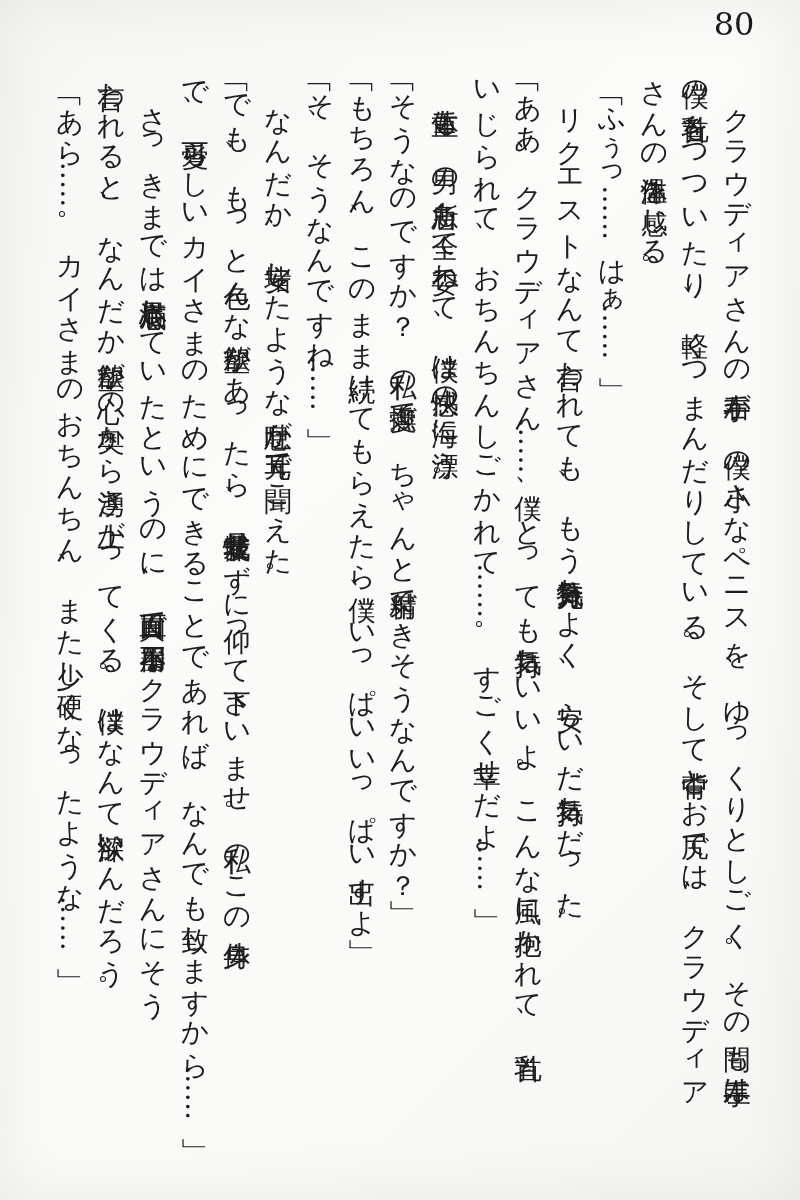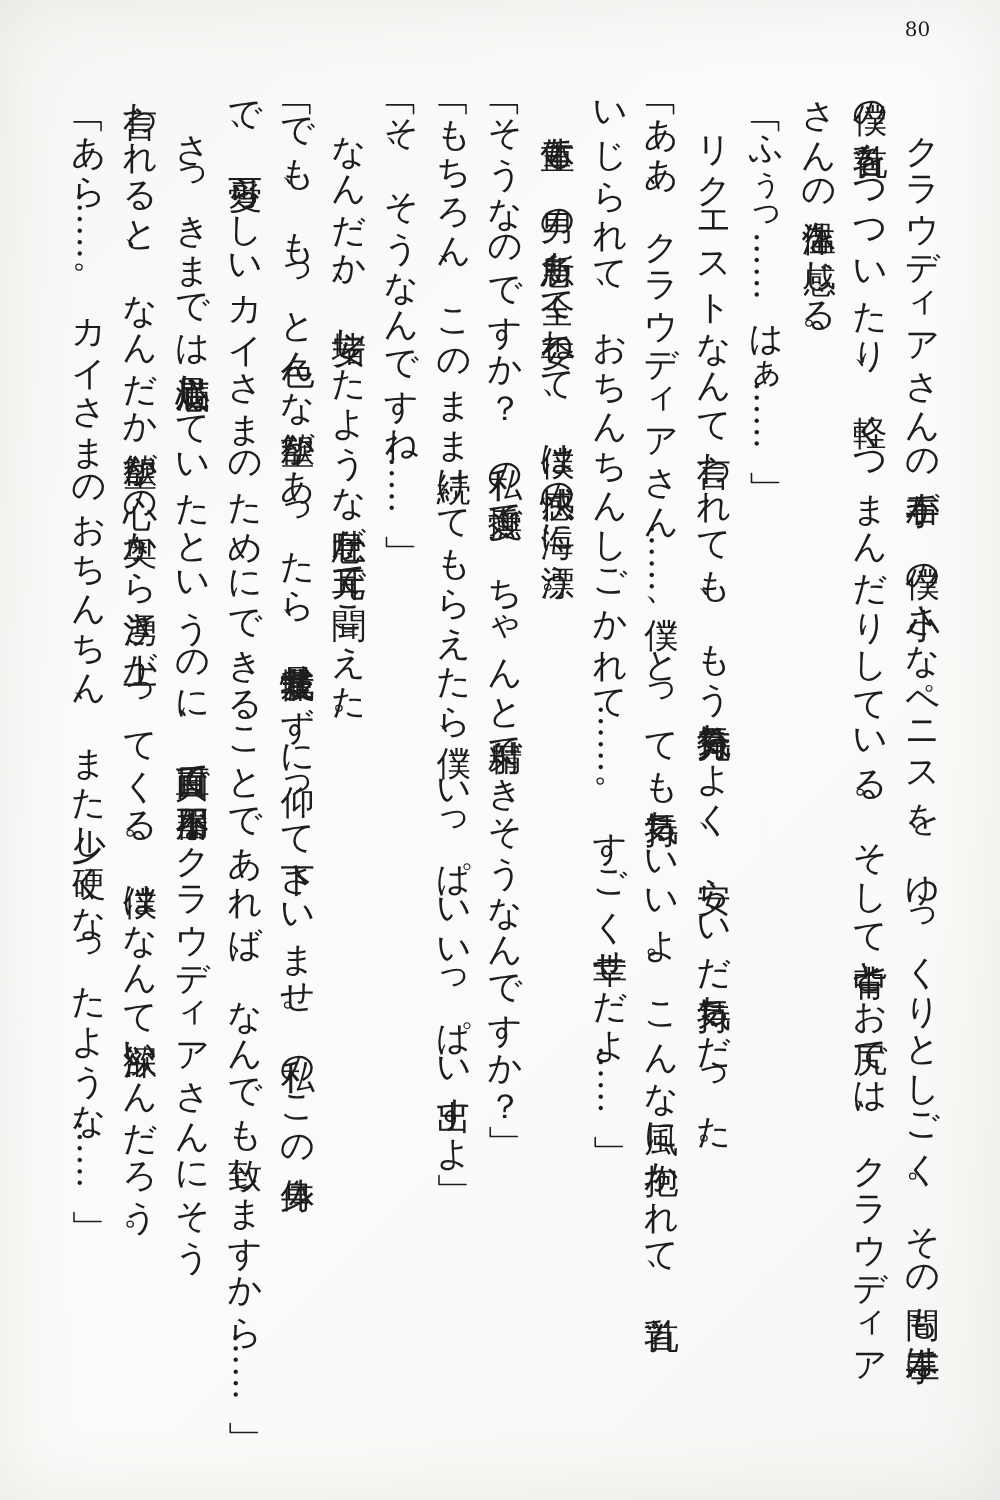--- a/index.html
+++ b/index.html
@@ -18,21 +18,21 @@
     position: absolute;
     inset: 0;
     box-shadow: inset 0 0 60px rgba(120,120,115,0.12);
   }
   .page-number {
     position: absolute;
     left: 712px;
     top: 10px;
     width: 44px;
     text-align: center;
-    font-size: 16px;
+    font-size: 32px;
     line-height: 28px;
     color: #1a1a1a;
   }
   .col {
     position: absolute;
     writing-mode: vertical-rl;
     width: 42px;
     line-height: 42px;
     font-size: 27.4px;
     letter-spacing: 0.3px;

